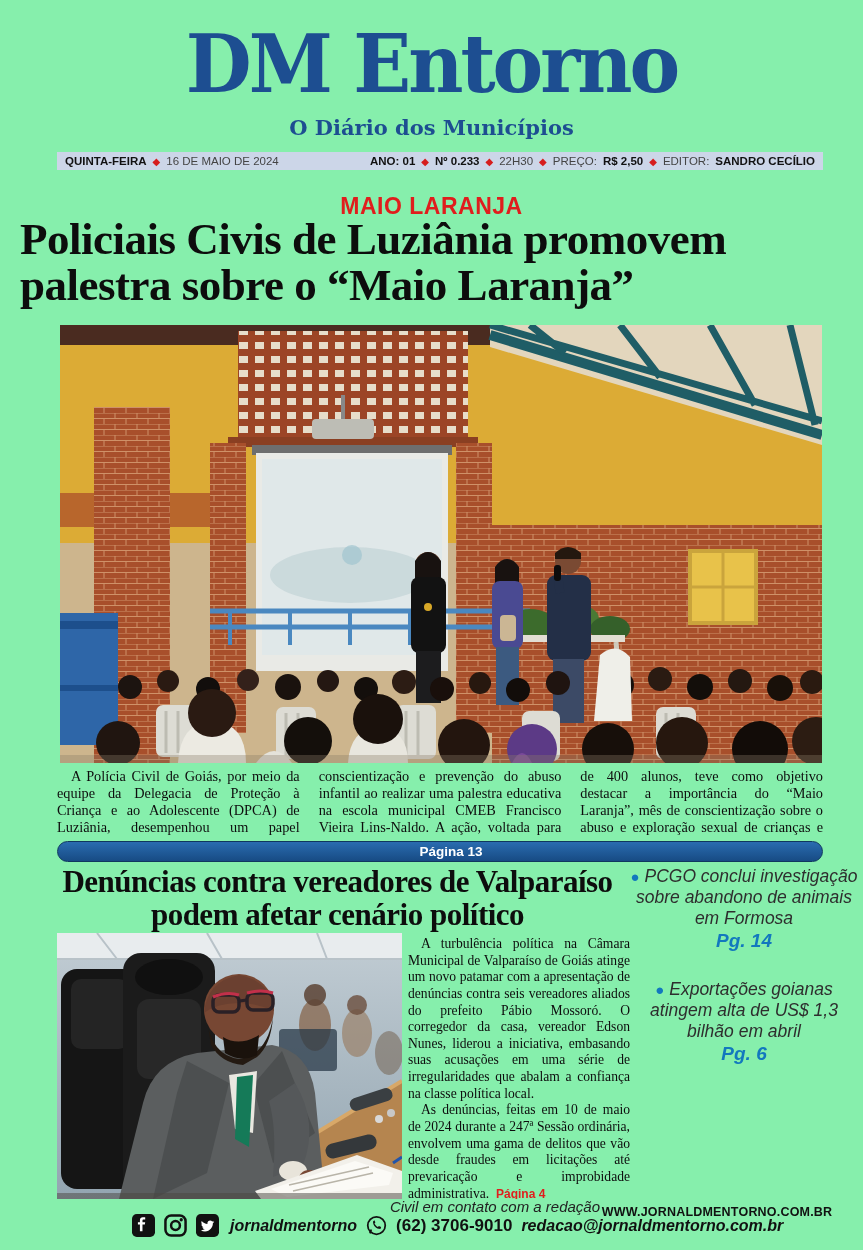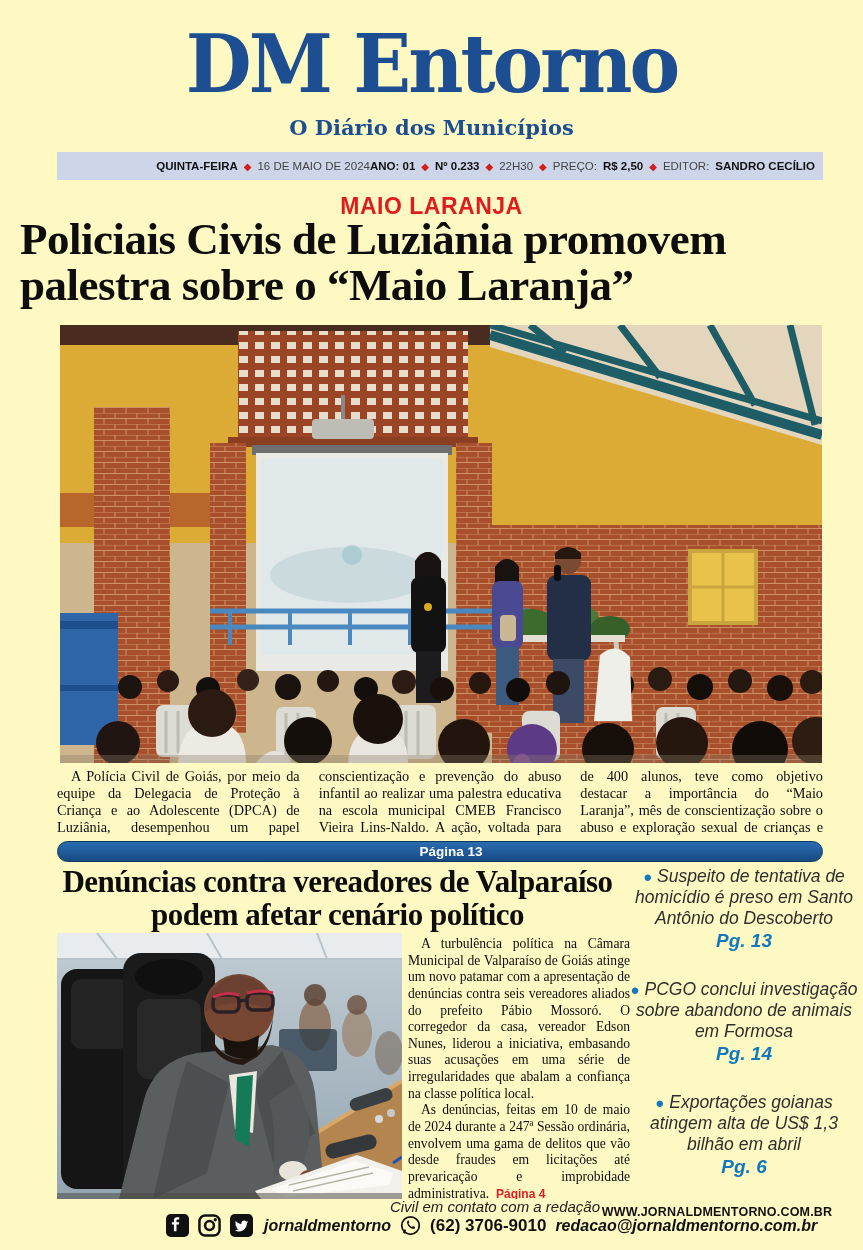--- a/index.html
+++ b/index.html
@@ -1,29 +1,29 @@
 <!DOCTYPE html>
 <html><head>
 <meta charset="utf-8">
 <style>
   html,body{margin:0;padding:0;background:#9a9a9a;}
-  .page{position:relative;width:863px;height:1250px;background:#fef9c3;margin:0 auto;
+  .page{position:relative;width:863px;height:1250px;background:#86efac;margin:0 auto;
         overflow:hidden;font-family:"Liberation Sans",sans-serif;color:#111;}
 
   
   .masthead{position:absolute;left:0;top:26px;width:863px;text-align:center;}
   .masthead-title{font-family:"DejaVu Serif",serif;font-weight:bold;font-size:76px;
         line-height:1;color:#1d4e91;letter-spacing:-3px;transform:scaleY(1.06);
         display:inline-block;}
   .masthead-sub{font-family:"DejaVu Serif",serif;font-weight:bold;font-size:21px;
         color:#1d4e91;margin-top:13px;}
 
   
-  .datebar{position:absolute;left:57px;top:152px;width:766px;height:28px;background:#ccd6e8;
-        display:flex;align-items:center;justify-content:flex-end;
+  .datebar{position:absolute;left:57px;top:152px;width:766px;height:18px;background:#ccd6e8;
+        display:flex;align-items:center;justify-content:space-between;
         font-size:11.5px;padding:0 8px;box-sizing:border-box;}
   .datebar .seg{display:flex;align-items:center;gap:6px;white-space:nowrap;}
   .datebar b{font-weight:bold;}
   .datebar .lt{color:#444;}
   .diamond{color:#d61d1d;font-size:10px;}
 
   
   .kicker{position:absolute;left:0;top:193px;width:863px;text-align:center;
         color:#e01d1d;font-weight:bold;font-size:23px;letter-spacing:0.5px;}
   .headline1{position:absolute;left:20px;top:216px;width:823px;text-align:left;
@@ -59,21 +59,21 @@
   .sb-item{margin-bottom:27px;}
   .sb-text{font-style:italic;font-size:17.5px;line-height:1.2;color:#2e2e2e;}
   .sb-dot{color:#1278be;font-size:15px;font-style:normal;}
   .sb-page{font-style:italic;font-weight:bold;font-size:19px;color:#1278be;margin-top:1px;}
   .website{position:absolute;left:597px;top:1205px;width:240px;text-align:center;
         font-weight:bold;font-size:12.5px;color:#111;letter-spacing:0.2px;}
 
   
   .contact-note{position:absolute;left:300px;top:1198px;width:390px;text-align:center;
         font-style:italic;font-size:15px;color:#222;}
-  .footer-row{position:absolute;left:146px;top:1214px;display:flex;align-items:center;gap:9px;padding-left:20px;}
+  .footer-row{position:absolute;left:112px;top:1214px;display:flex;align-items:center;gap:9px;padding-left:20px;}
   .sicon{width:23px;height:23px;display:block;}
   .handle{font-style:italic;font-weight:bold;font-size:16px;margin-left:2px;}
   .phone{font-weight:bold;font-size:17px;}
   .email{font-style:italic;font-weight:bold;font-size:16px;}
 </style>
 </head>
 <body>
 
 <div class="page">
 
@@ -313,24 +313,20 @@
     </svg>
   </div>
 
   <div class="story2-text">
     <p>A turbulência política na Câmara Municipal de Valparaíso de Goiás atinge um novo patamar com a apresentação de denúncias contra seis vereadores aliados do prefeito Pábio Mossoró. O corregedor da casa, vereador Edson Nunes, liderou a iniciativa, embasando suas acusações em uma série de irregularidades que abalam a confiança na classe política local.</p>
     <p><span>As denúncias, feitas em 10 de maio de 2024 durante a 247ª Sessão ordinária, envolvem uma gama de delitos que vão desde fraudes em licitações até prevaricação e improbidade administrativa.</span>&nbsp; <span class="pageref-inline">Página 4</span></p>
   </div>
 
   <div class="sidebar">
     <div class="sb-item">
-      <div class="sb-text"><span class="sb-dot">●</span> <span>Suspeito de tentativa de homicídio é preso em Santo Antônio do Descoberto</span></div>
-      <div class="sb-page">Pg. 13</div>
-    </div>
-    <div class="sb-item">
       <div class="sb-text"><span class="sb-dot">●</span> <span>PCGO conclui investigação sobre abandono de animais em Formosa</span></div>
       <div class="sb-page">Pg. 14</div>
     </div>
     <div class="sb-item">
       <div class="sb-text"><span class="sb-dot">●</span> <span>Exportações goianas atingem alta de US$ 1,3 bilhão em abril</span></div>
       <div class="sb-page">Pg. 6</div>
     </div>
   </div>
 
   <div class="website">WWW.JORNALDMENTORNO.COM.BR</div>

